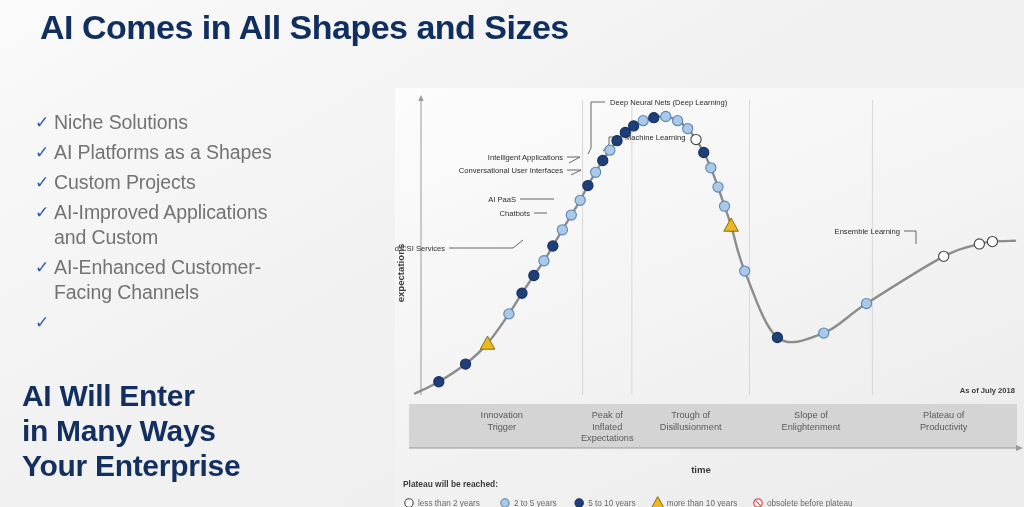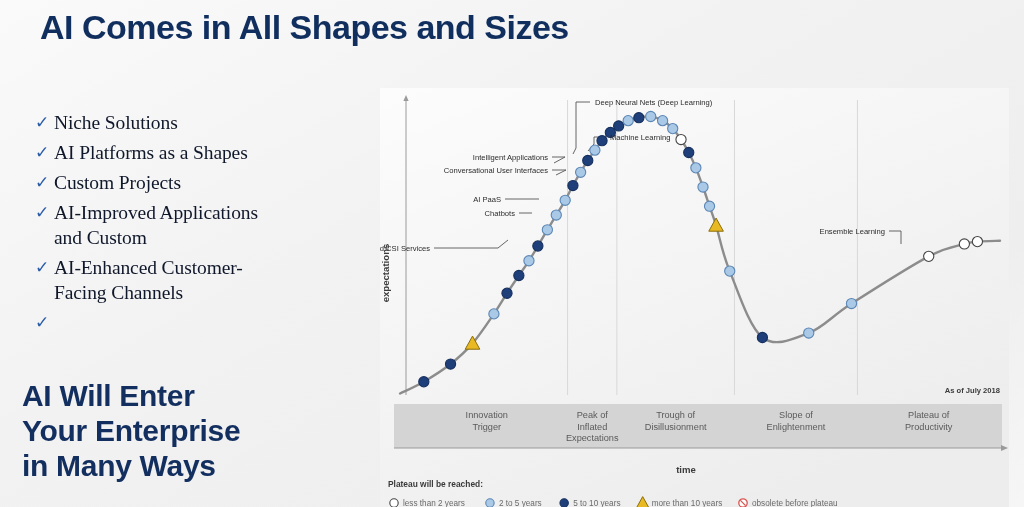--- a/index.html
+++ b/index.html
@@ -17,33 +17,32 @@
     font-size: 34px; font-weight: bold; color: #102f5e;
     letter-spacing: -0.5px; white-space: nowrap;
   }
   .bullets { position: absolute; left: 32px; top: 110px; width: 340px; }
   .bullet { display: flex; align-items: flex-start; margin-bottom: 5px; }
   .check {
     color: #2a5ca8; font-size: 17px; line-height: 25px;
     width: 22px; flex: 0 0 22px; text-align: left; padding-left: 3px;
   }
   .bullet-text {
-    font-size: 19.5px; color: #0f172a; line-height: 25px;
+    font-size: 19.5px; color: #737373; line-height: 25px;
     letter-spacing: -0.1px;
-    font-family: Liberation Serif, serif;
   }
   .subhead {
     position: absolute; left: 22px; top: 378px; width: 348px;
     text-align: left; font-size: 30px; font-weight: bold;
     color: #132f5f; line-height: 1.17; letter-spacing: -0.3px;
   }
 
   
   .chart {
-    position: absolute; left: 380px; top: 88px;
+    position: absolute; left: 395px; top: 88px;
     width: 629px; height: 419px;
   }
   .chart svg { display: block; }
   .lbl { font-size: 7.6px; fill: #2b2b2b; }
   .phase { font-size: 9.2px; fill: #5a5a5a; }
   .asof { font-size: 7.6px; fill: #3c3c3c; font-weight: bold; }
   .legend-title { font-size: 8.4px; fill: #3a3a3a; font-weight: bold; }
   .legend-txt { font-size: 8.2px; fill: #6a6a6a; }
   .axis-name { font-size: 9.6px; fill: #3c3c3c; font-weight: bold; }
 </style>
@@ -75,22 +74,22 @@
       <span class="check">✓</span>
       <span class="bullet-text"><span>AI-Enhanced Customer-</span><br><span>Facing Channels</span></span>
     </div>
     <div class="bullet">
       <span class="check">✓</span>
     </div>
   </div>
 
   <div class="subhead">
     <div>AI Will Enter</div>
+    <div>in Many Ways</div>
     <div>Your Enterprise</div>
-    <div>in Many Ways</div>
   </div>
 
   <div class="chart">
     <svg id="chart-svg" width="629" height="419" viewBox="0 0 629 419">
       <defs>
         <linearGradient id="plotbg" x1="0" y1="0" x2="0.6" y2="1">
           <stop offset="0%" stop-color="#fcfcfc"></stop>
           <stop offset="100%" stop-color="#ededed"></stop>
         </linearGradient>
       </defs>

